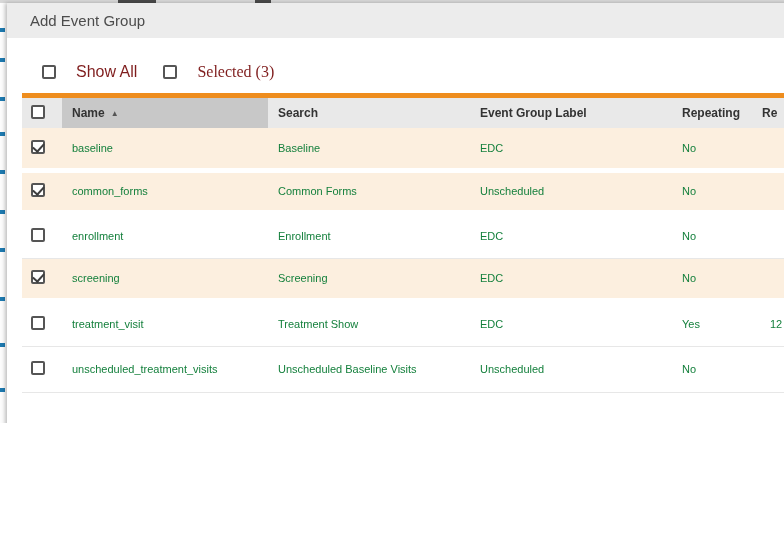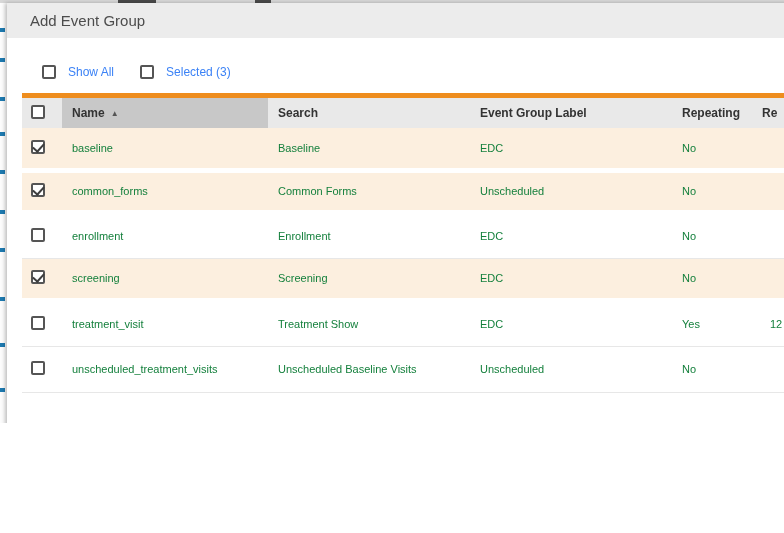--- a/index.html
+++ b/index.html
@@ -23,22 +23,22 @@
   .modal-title { font-size:15px; color:#4c4c4c; }
 
   .toolbar { display:flex; align-items:center; margin:20px 0 7px 15px; height:28px; }
   .search-wrap { position:relative; width:148px; height:27px; }
   .search-input { width:148px; height:27px; border:1px solid #c9c9c9; padding:0 28px 0 8px;
                   font-size:13px; color:#444; font-family:inherit; background:#fff; }
   .search-input::placeholder { color:#a0a0a0; }
   .search-icon { position:absolute; right:7px; top:5px; width:17px; height:17px; }
   .cb-group { display:flex; align-items:center; }
   .cb-group.g1 { margin-left:20px; }
-  .cb-group.g2 { margin-left:26px; }
-  .cb-label { font-size:12px; color:#3b82f6; margin-left:12px; }
+  .cb-group.g2 { margin-left:26px;font-family:Liberation Serif, serif; }
+  .cb-label { font-size:16px; color:#7f1d1d; margin-left:20px; }
 
   
   .cb { width:14px; height:14px; border:2px solid #555; border-radius:2px; background:#fff;
         position:relative; flex:0 0 auto; display:inline-block; }
   .cb.checked::after { content:""; position:absolute; left:2px; top:-1px; width:5px; height:9px;
         border:solid #3e3e3e; border-width:0 2px 2px 0; transform:rotate(42deg); }
 
   
   .grid { margin-left:15px; width:905px; border-top:5px solid #ee8d1e; }
   table { border-collapse:collapse; table-layout:fixed; width:905px; }

